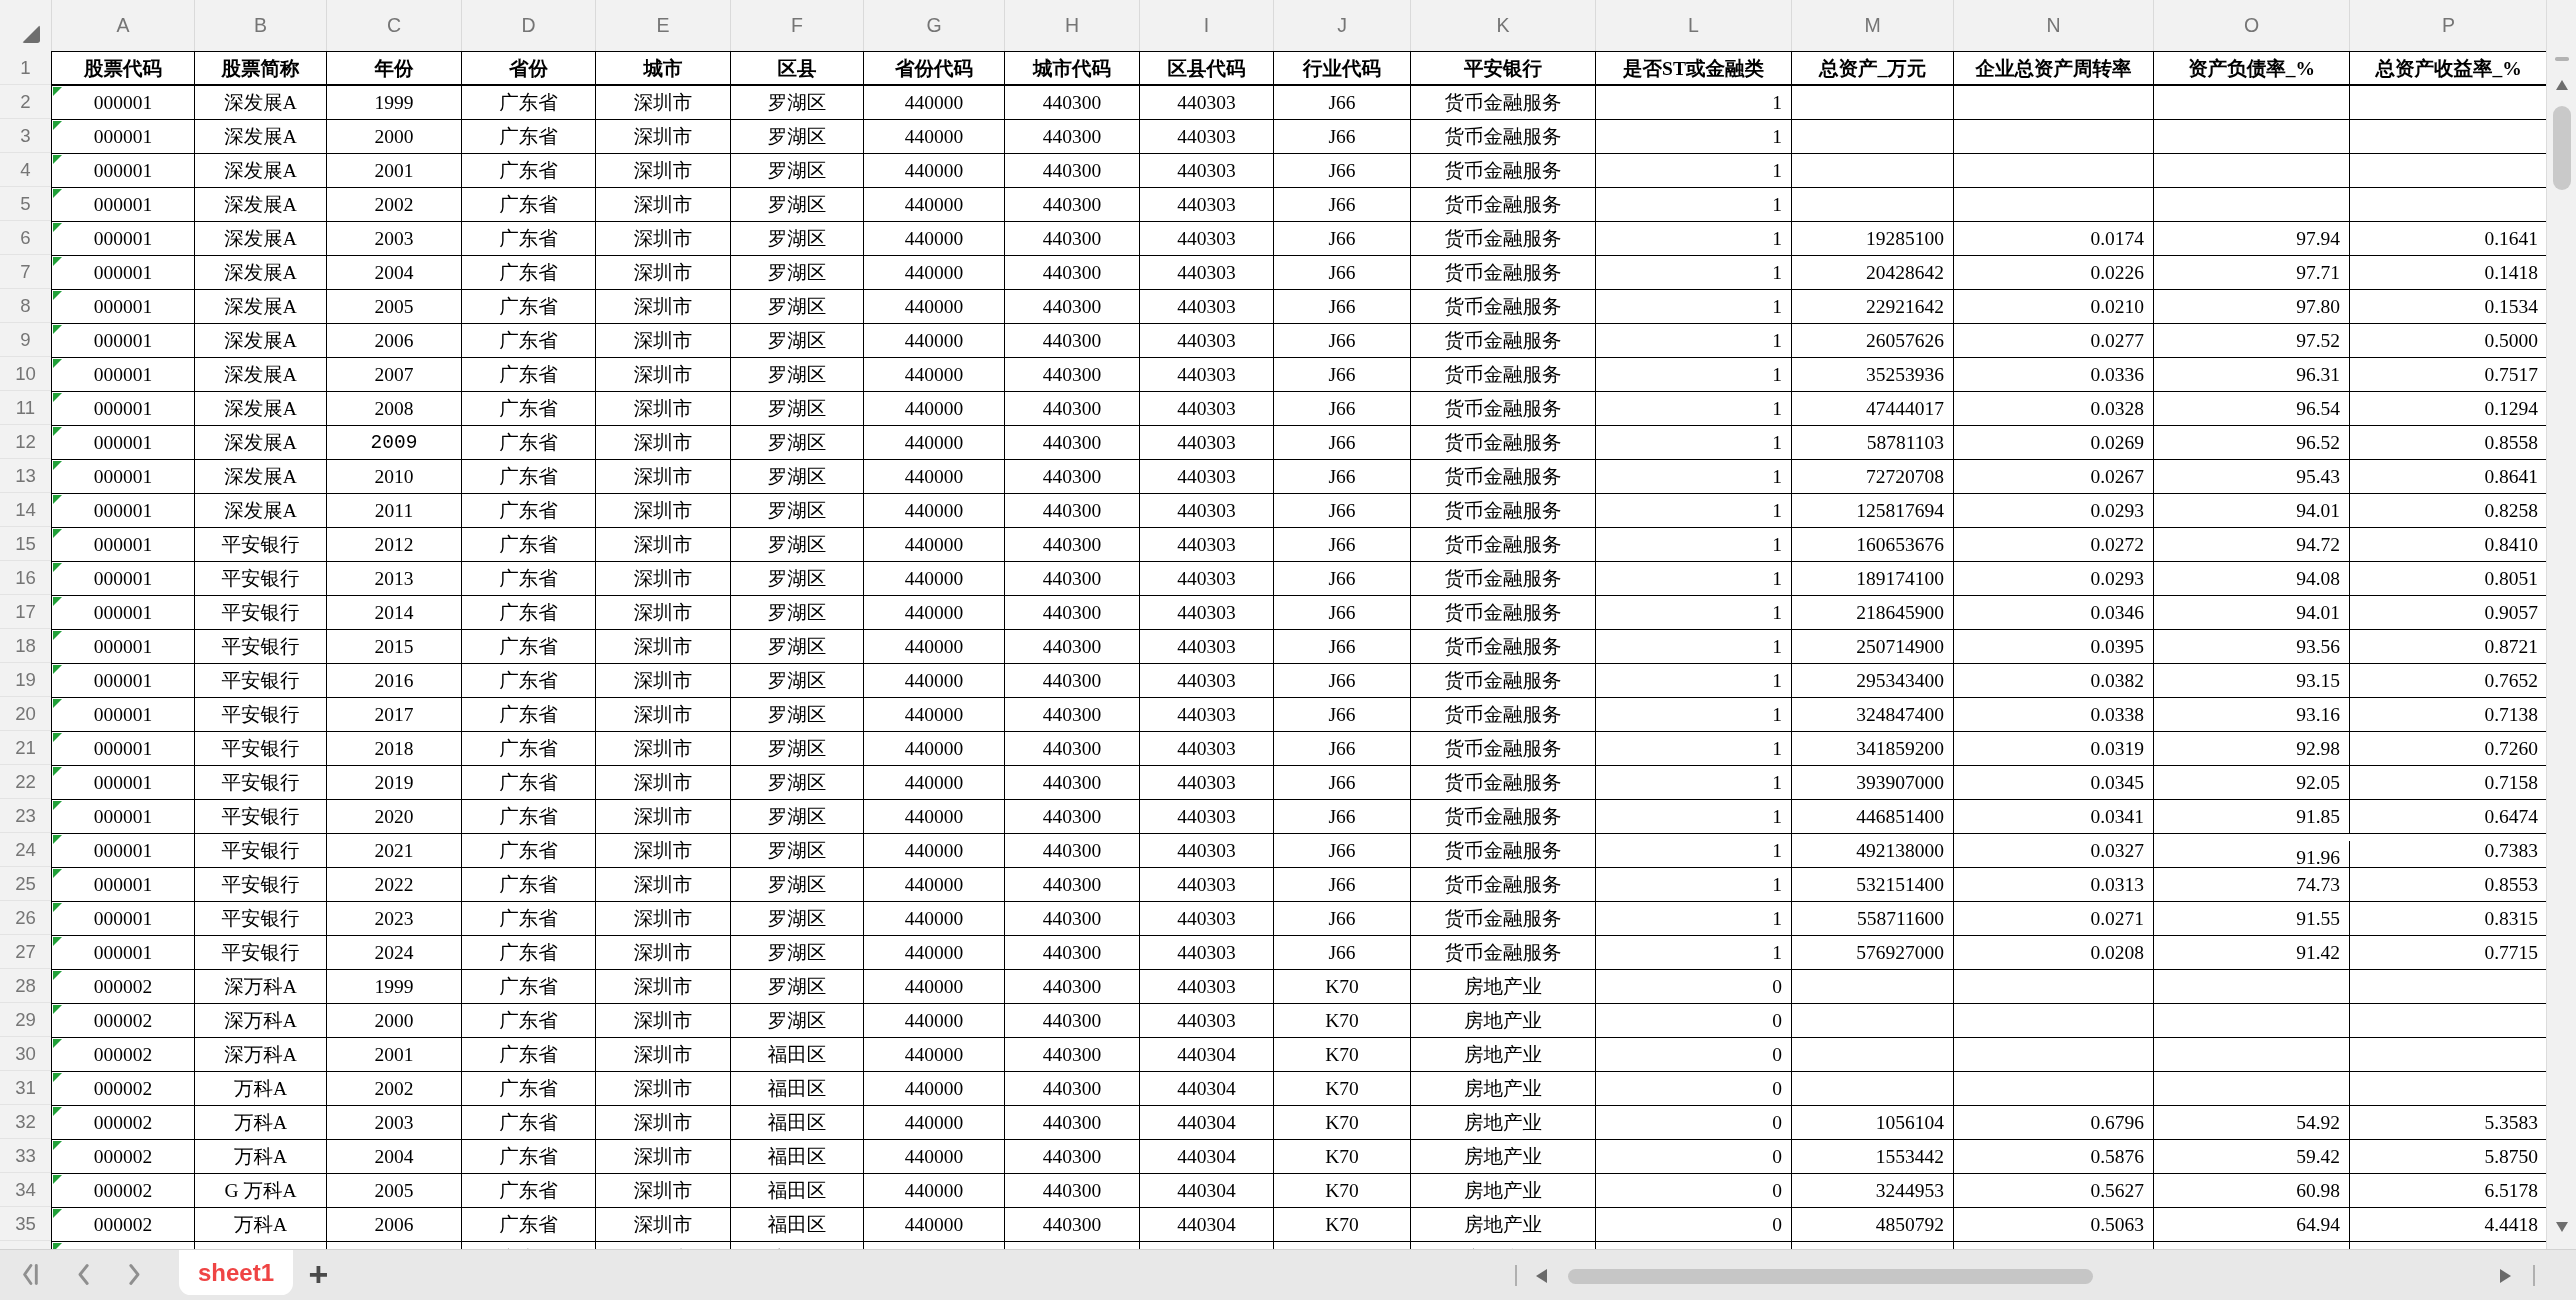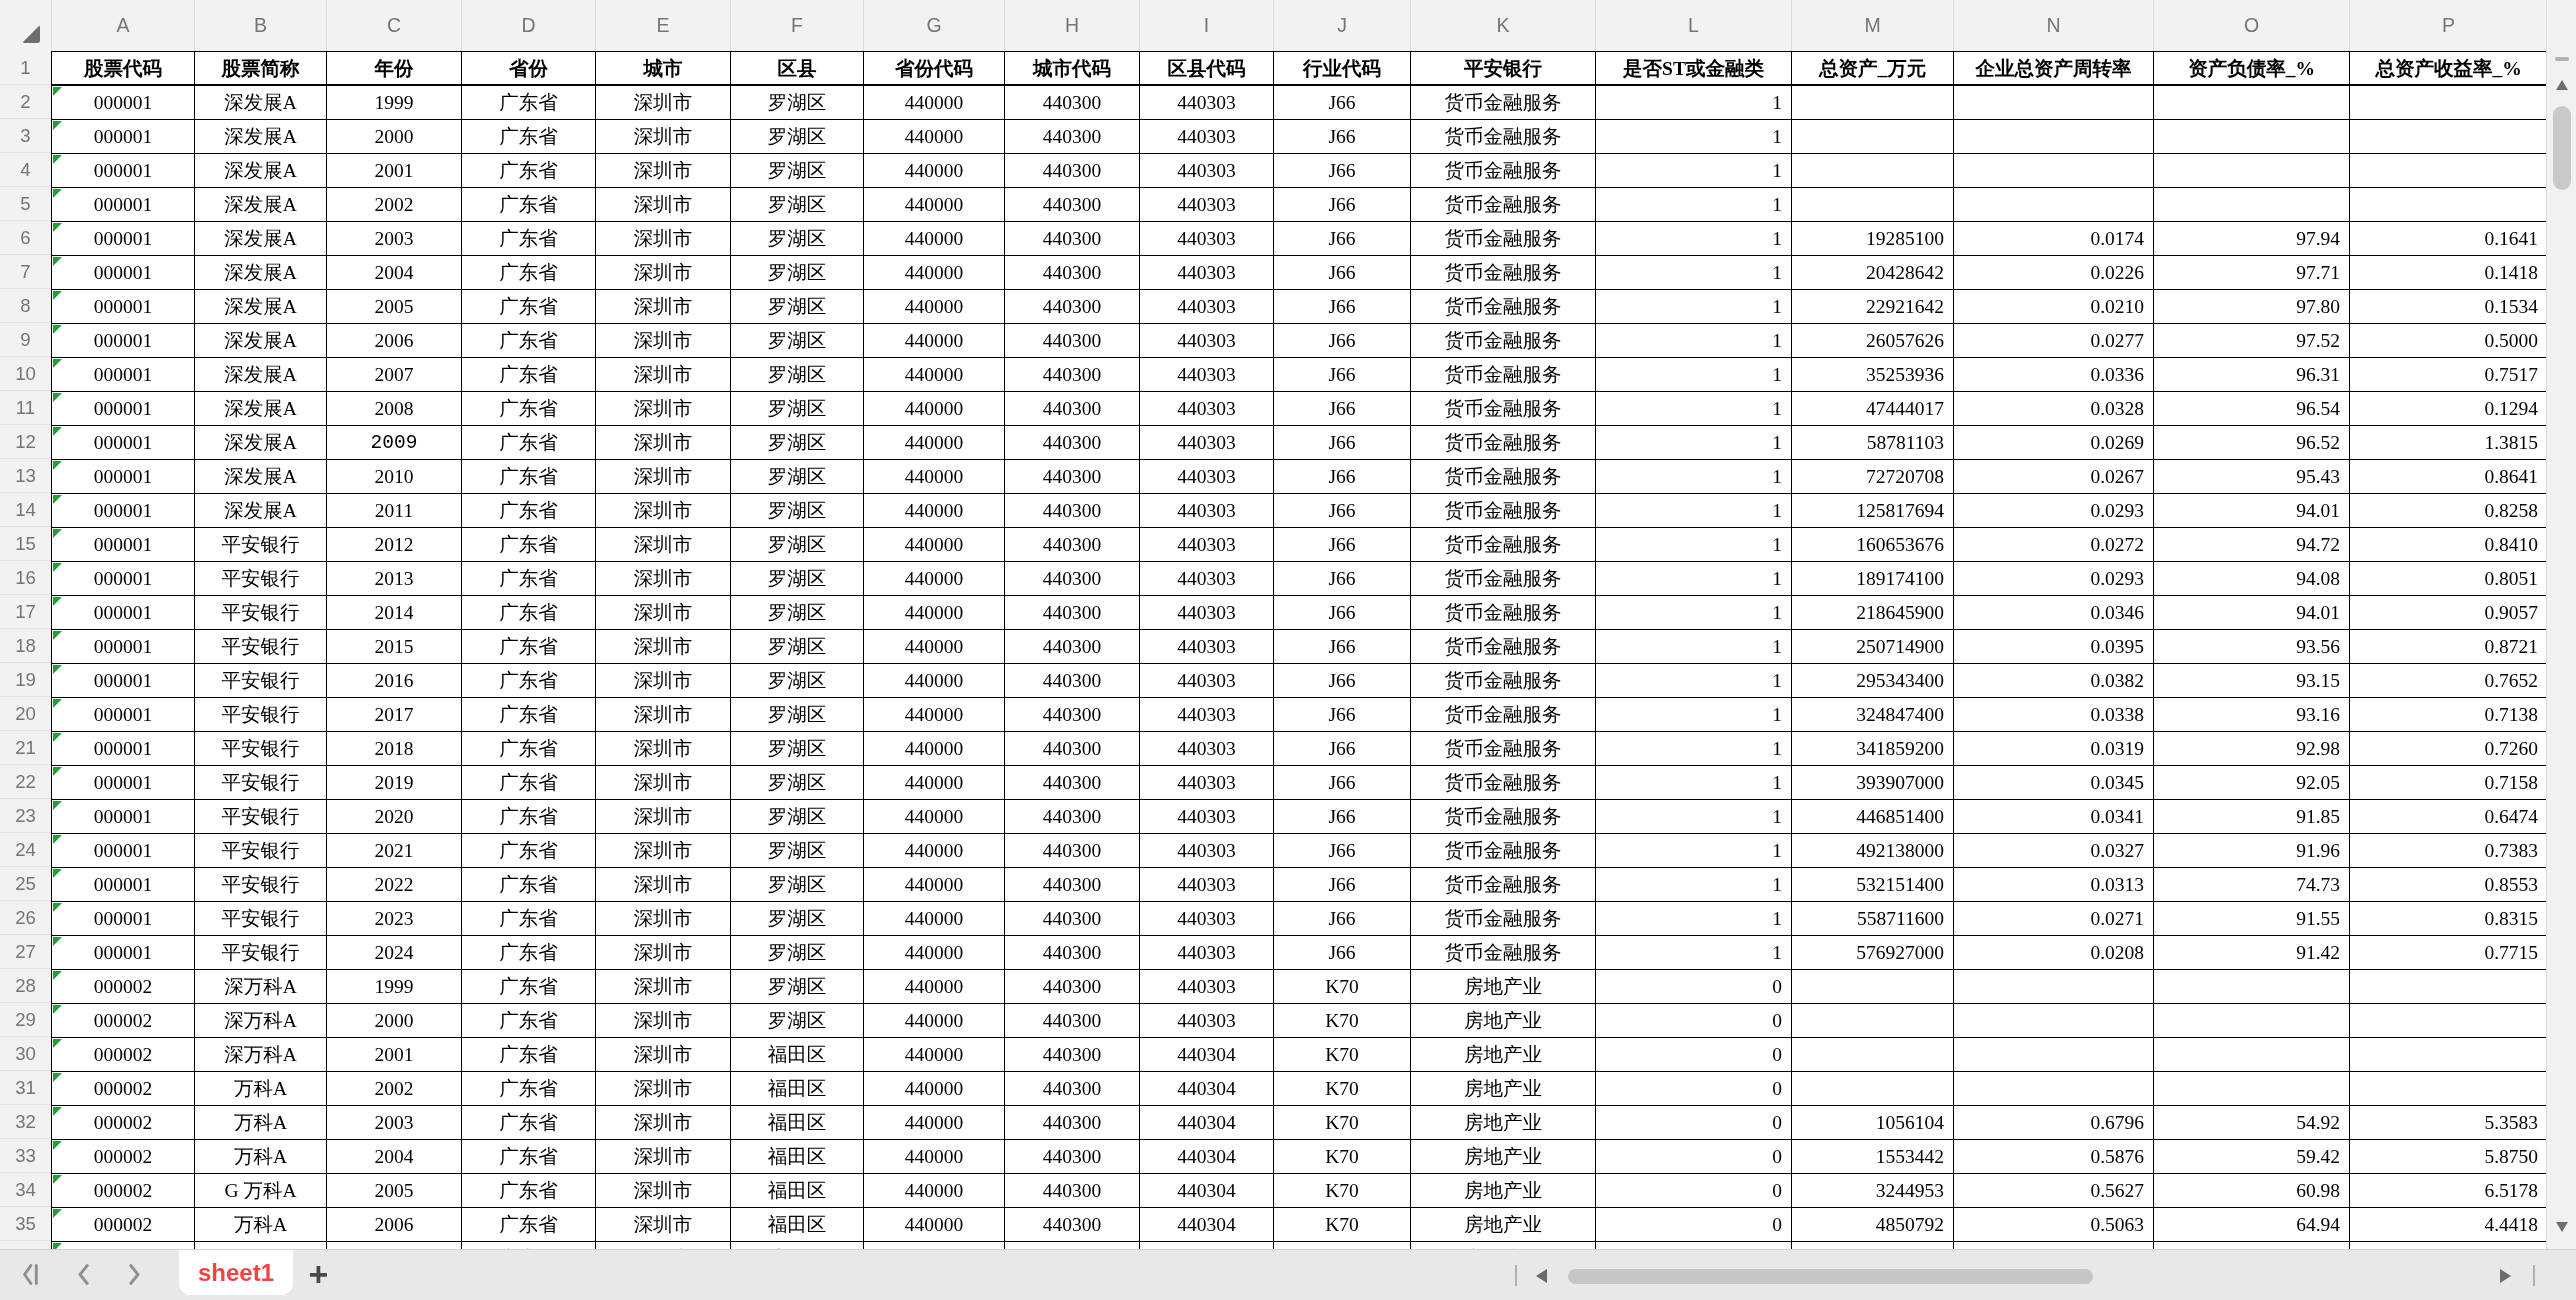--- a/index.html
+++ b/index.html
@@ -365,21 +365,21 @@
       <div class="grid-cell" style="width: 133px;">罗湖区</div>
       <div class="grid-cell" style="width: 141px;">440000</div>
       <div class="grid-cell" style="width: 135px;">440300</div>
       <div class="grid-cell" style="width: 134px;">440303</div>
       <div class="grid-cell" style="width: 137px;">J66</div>
       <div class="grid-cell" style="width: 185px;">货币金融服务</div>
       <div class="grid-cell num" style="width: 196px;">1</div>
       <div class="grid-cell num" style="width: 162px;">58781103</div>
       <div class="grid-cell num" style="width: 200px;">0.0269</div>
       <div class="grid-cell num" style="width: 196px;">96.52</div>
-      <div class="grid-cell num" style="width: 198px;">1.3815</div>
+      <div class="grid-cell num" style="width: 198px;">0.8558</div>
     </div>
     <div class="grid-row">
       <div class="grid-cell gtri" style="width: 143px;">000001</div>
       <div class="grid-cell" style="width: 132px;">深发展A</div>
       <div class="grid-cell" style="width: 135px;">2010</div>
       <div class="grid-cell" style="width: 134px;">广东省</div>
       <div class="grid-cell" style="width: 135px;">深圳市</div>
       <div class="grid-cell" style="width: 133px;">罗湖区</div>
       <div class="grid-cell" style="width: 141px;">440000</div>
       <div class="grid-cell" style="width: 135px;">440300</div>
@@ -580,21 +580,21 @@
       <div class="grid-cell" style="width: 135px;">深圳市</div>
       <div class="grid-cell" style="width: 133px;">罗湖区</div>
       <div class="grid-cell" style="width: 141px;">440000</div>
       <div class="grid-cell" style="width: 135px;">440300</div>
       <div class="grid-cell" style="width: 134px;">440303</div>
       <div class="grid-cell" style="width: 137px;">J66</div>
       <div class="grid-cell" style="width: 185px;">货币金融服务</div>
       <div class="grid-cell num" style="width: 196px;">1</div>
       <div class="grid-cell num" style="width: 162px;">492138000</div>
       <div class="grid-cell num" style="width: 200px;">0.0327</div>
-      <div class="grid-cell num" style="width: 196px;">91.96</div>
+      <div class="grid-cell num" style="width: 196px; margin-top: 7px;">91.96</div>
       <div class="grid-cell num" style="width: 198px;">0.7383</div>
     </div>
     <div class="grid-row">
       <div class="grid-cell gtri" style="width: 143px;">000001</div>
       <div class="grid-cell" style="width: 132px;">平安银行</div>
       <div class="grid-cell" style="width: 135px;">2022</div>
       <div class="grid-cell" style="width: 134px;">广东省</div>
       <div class="grid-cell" style="width: 135px;">深圳市</div>
       <div class="grid-cell" style="width: 133px;">罗湖区</div>
       <div class="grid-cell" style="width: 141px;">440000</div>

